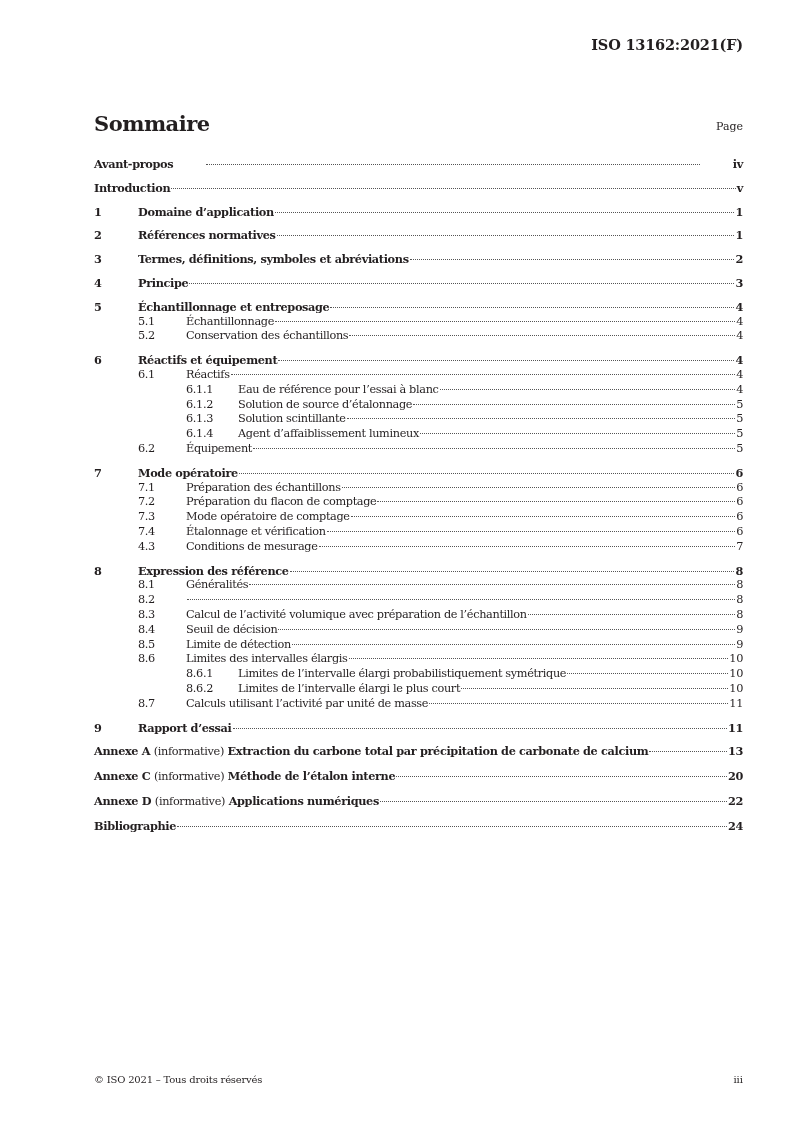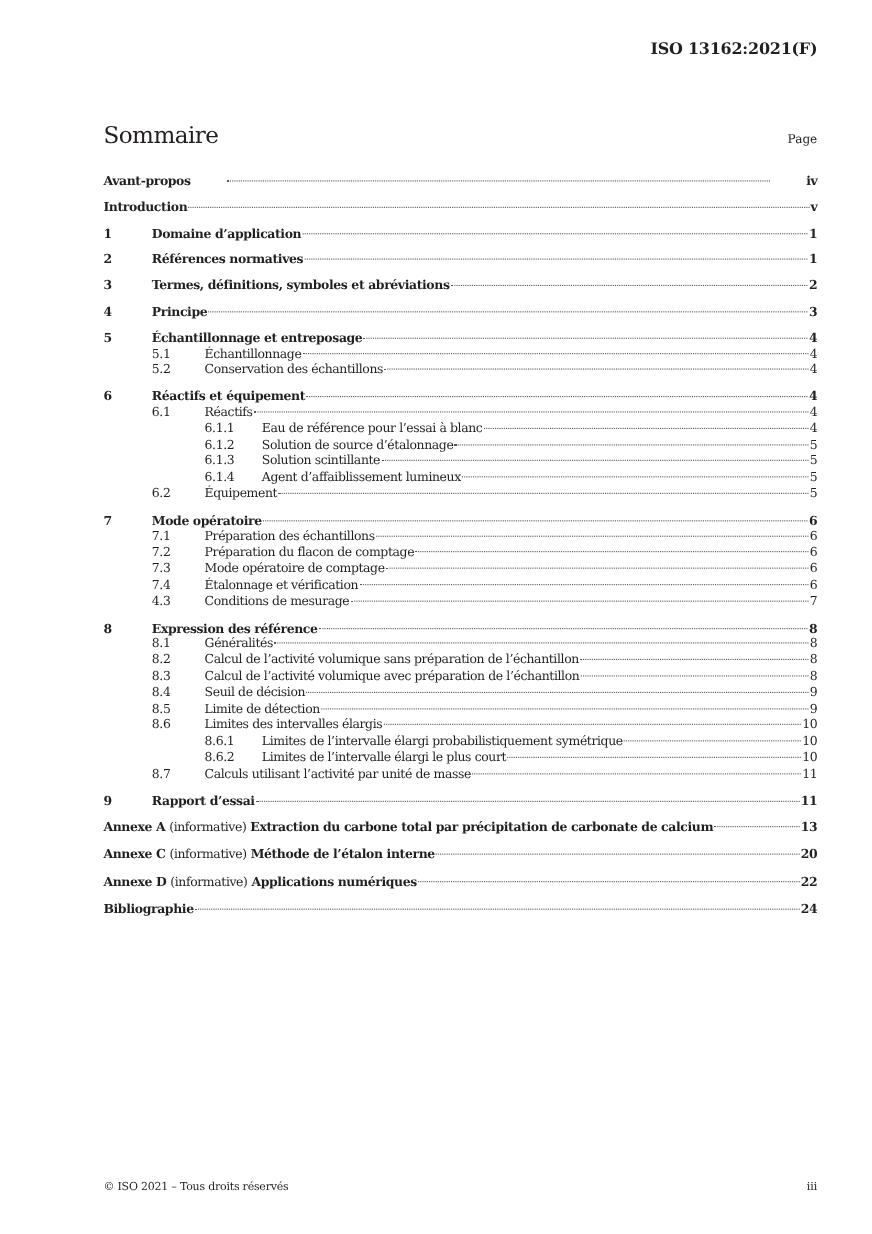--- a/index.html
+++ b/index.html
@@ -22,21 +22,21 @@
       font-family: "DejaVu Serif", serif;
       font-weight: bold;
       font-size: 14.5px;
       letter-spacing: -0.2px;
     }
     .toc-title {
       position: absolute;
       left: 94px;
       top: 111px;
       font-family: "DejaVu Serif", serif;
-      font-weight: normal;
+      font-weight: bold;
       font-size: 21px;
       letter-spacing: -0.5px;
     }
     .page-col-label {
       position: absolute;
       right: 50px;
       top: 120px;
       font-size: 11px;
     }
     .toc {
@@ -242,21 +242,20 @@
     <span class="pg">8</span>
   </div>
   <div class="row l2">
     <span class="num">8.1</span>
     <span class="title">Généralités</span>
     <span class="leader"></span>
     <span class="pg">8</span>
   </div>
   <div class="row l2">
     <span class="num">8.2</span>
-    <span class="title">Calcul de l’activité volumique sans préparation de l’échantillon</span>
     <span class="leader"></span>
     <span class="pg">8</span>
   </div>
   <div class="row l2">
     <span class="num">8.3</span>
     <span class="title">Calcul de l’activité volumique avec préparation de l’échantillon</span>
     <span class="leader"></span>
     <span class="pg">8</span>
   </div>
   <div class="row l2">

